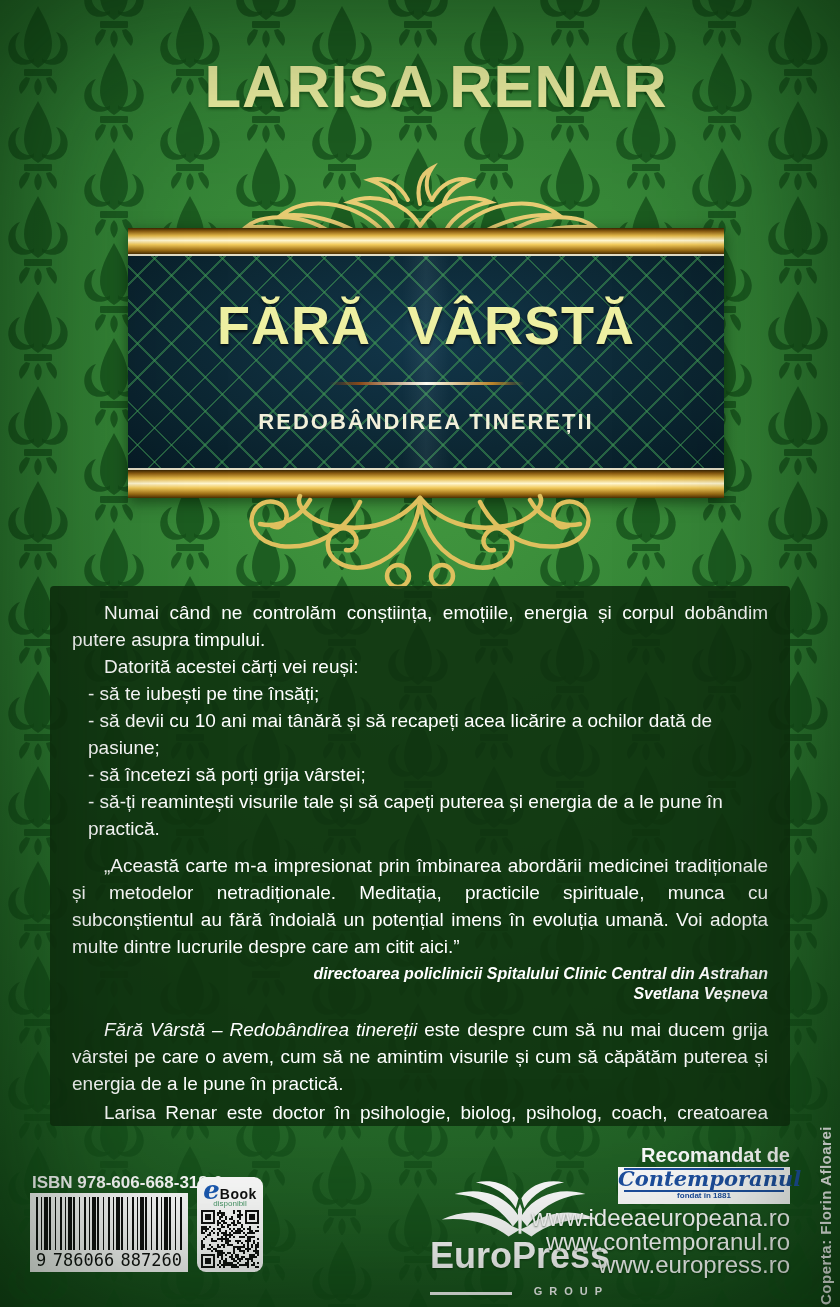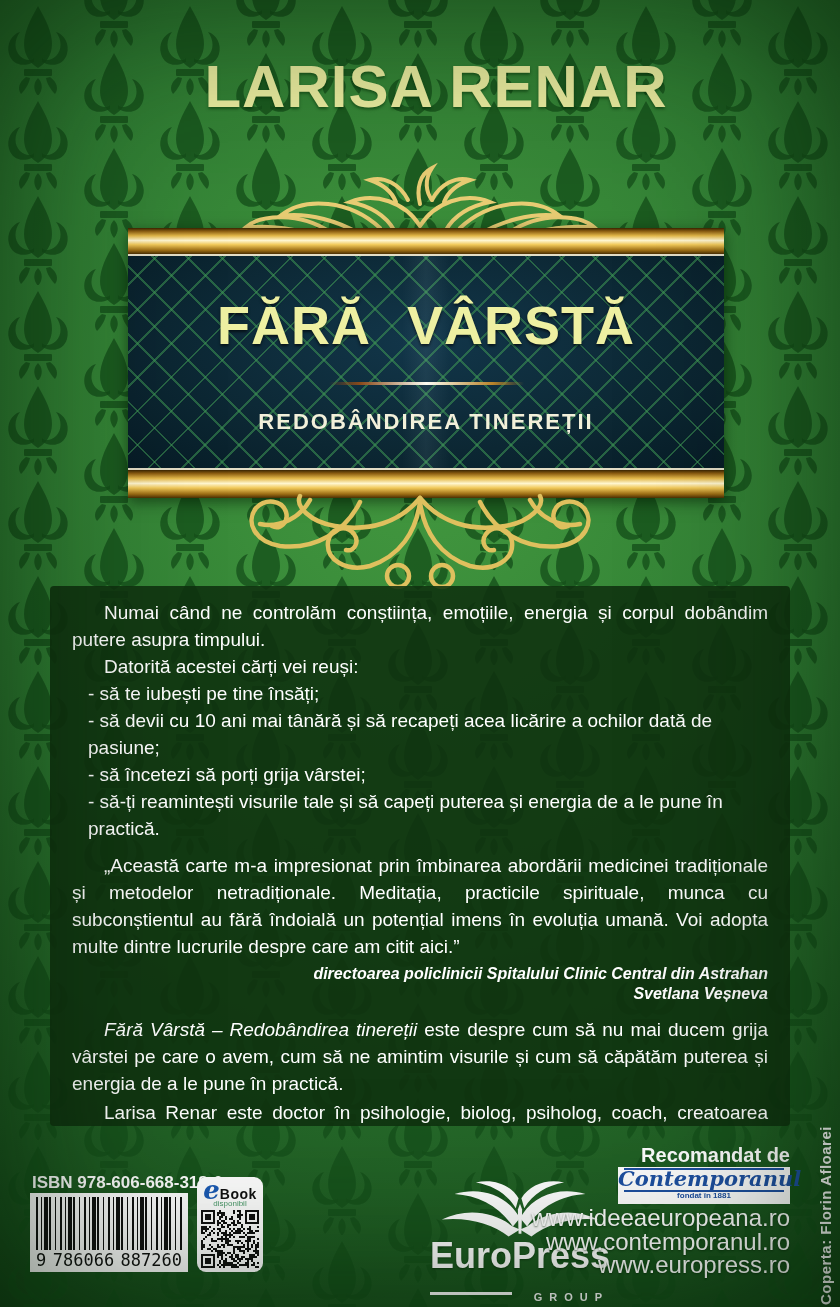--- a/index.html
+++ b/index.html
@@ -64,21 +64,21 @@
   .ebook-e{font-family:"DejaVu Serif",serif;font-style:italic;font-weight:bold;
      font-size:26px;color:#1b5bb5;}
   .ebook-book{font-weight:bold;font-size:14px;color:#111;letter-spacing:.5px;}
   .ebook-sub{font-size:8px;color:#4a9a6a;margin-top:-5px;line-height:9px;}
   .qr{margin-top:2px;}
   .europress{position:absolute;left:425px;top:1174px;width:190px;text-align:center;color:#fff;}
   .ep-name{font-size:36px;font-weight:bold;line-height:36px;margin-top:-4px;
      text-shadow:0 1px 2px rgba(0,30,0,.5);}
   .ep-euro{border-bottom:3px solid #fff;padding-bottom:16px;}
   .ep-group{font-size:11px;font-weight:bold;letter-spacing:7px;text-align:right;
-     padding-right:6px;margin-top:17px;}
+     padding-right:6px;margin-top:11px;}
   .recomandat{position:absolute;right:50px;top:1144px;width:300px;text-align:right;
      font-size:20px;font-weight:bold;color:#fff;}
   .contemp-box{position:absolute;right:50px;top:1167px;width:172px;height:37px;background:#fff;
      box-sizing:border-box;text-align:center;padding-top:1px;}
   .contemp-line{height:0;border-top:2px solid #1e50a2;margin:0 6px;}
   .contemp-name{font-family:"DejaVu Serif",serif;font-style:italic;font-weight:bold;
      font-size:21px;line-height:22px;color:#1e50a2;margin-top:-2px;}
   .contemp-founded{font-size:8px;font-weight:bold;color:#1e50a2;line-height:9px;margin-top:-1px;}
   .websites{position:absolute;right:50px;top:1206px;text-align:right;}
   .websites div{font-size:24px;font-weight:normal;color:#fff;line-height:23.5px;

